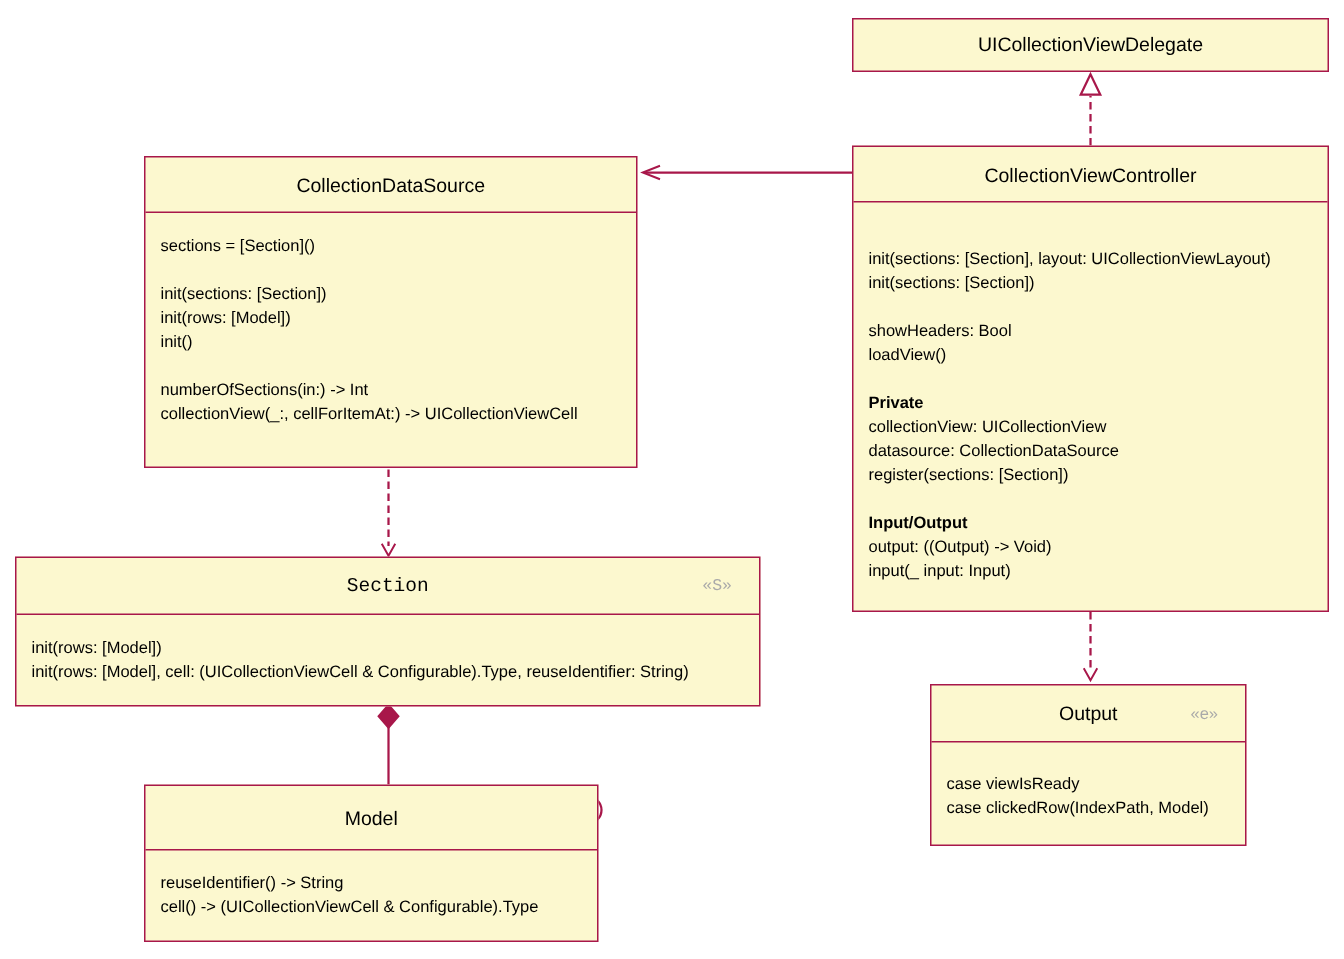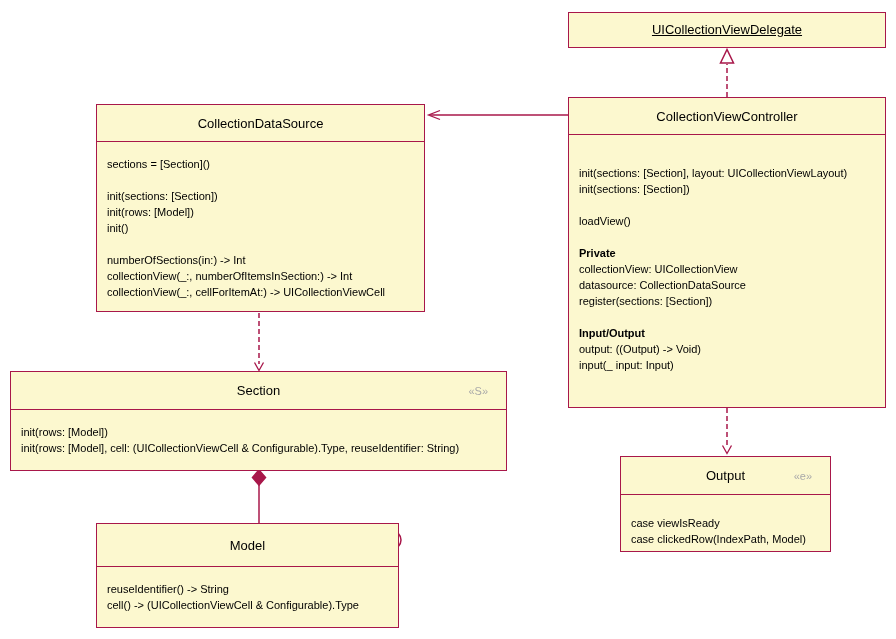--- a/index.html
+++ b/index.html
@@ -23,30 +23,30 @@
   }
   .uml-body { padding:14px 10px 6px 10px; }
   .line {
     height:16px; line-height:16px; font-size:11px; white-space:nowrap;
   }
   .line.bold { font-weight:bold; }
   svg.connectors { position:absolute; left:0; top:0; }
 
   
   #box-delegate   { left:568px; top:12px;  width:318px; height:36px; }
-  #box-delegate .uml-title { height:33px;text-decoration:underline; }
+  #box-delegate .uml-title { height:33px; }
   #box-datasource { left:96px;  top:104px;  width:329px; height:208px; }
   #box-datasource .uml-title { height:36px; }
   #box-controller { left:568px; top:97px;  width:318px; height:311px; }
   #box-controller .uml-title { height:36px; }
   #box-section    { left:10px;  top:371px; width:497px; height:100px; }
-  #box-section .uml-title { height:37px; }
+  #box-section .uml-title { height:37px;font-family:Liberation Mono, monospace; }
   #box-model      { left:96px; top:523px; width:303px; height:105px; }
   #box-model .uml-title { height:42px; }
-  #box-output     { left:620px; top:456px; width:211px; height:96px; }
+  #box-output     { left:620px; top:456px; width:211px; height:108px; }
   #box-output .uml-title { height:37px; }
   #box-output .uml-body { padding-top:20px; }
 </style>
 </head>
 <body>
 
 <div class="canvas">
 
   <svg class="connectors" width="896" height="639" viewBox="0 0 896 639">
     
@@ -97,34 +97,34 @@
       <span>CollectionDataSource</span>
     </div>
     <div class="uml-body">
       <div class="line">sections = [Section]()</div>
       <div class="line"></div>
       <div class="line">init(sections: [Section])</div>
       <div class="line">init(rows: [Model])</div>
       <div class="line">init()</div>
       <div class="line"></div>
       <div class="line">numberOfSections(in:) -&gt; Int</div>
-      <div class="line">collectionView(_:, numberOfItemsInSection:) -&gt; Int</div>
       <div class="line">collectionView(_:, cellForItemAt:) -&gt; UICollectionViewCell</div>
     </div>
   </div>
 
   <div id="box-controller" class="uml-class">
     <div class="uml-title with-sep">
       <span>CollectionViewController</span>
     </div>
     <div class="uml-body">
       <div class="line"></div>
       <div class="line">init(sections: [Section], layout: UICollectionViewLayout)</div>
       <div class="line">init(sections: [Section])</div>
       <div class="line"></div>
+      <div class="line">showHeaders: Bool</div>
       <div class="line">loadView()</div>
       <div class="line"></div>
       <div class="line bold">Private</div>
       <div class="line">collectionView: UICollectionView</div>
       <div class="line">datasource: CollectionDataSource</div>
       <div class="line">register(sections: [Section])</div>
       <div class="line"></div>
       <div class="line bold">Input/Output</div>
       <div class="line">output: ((Output) -&gt; Void)</div>
       <div class="line">input(_ input: Input)</div>

